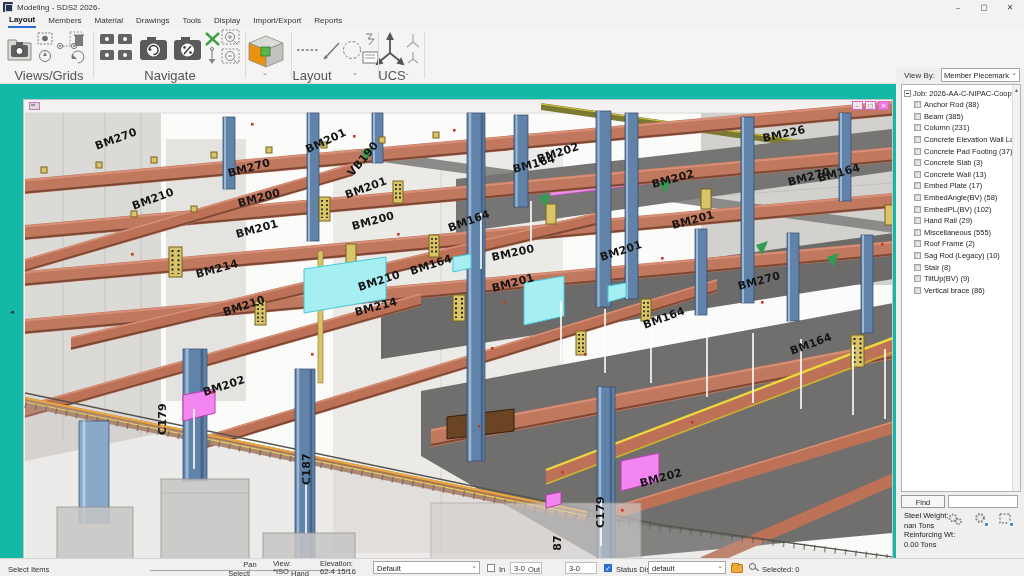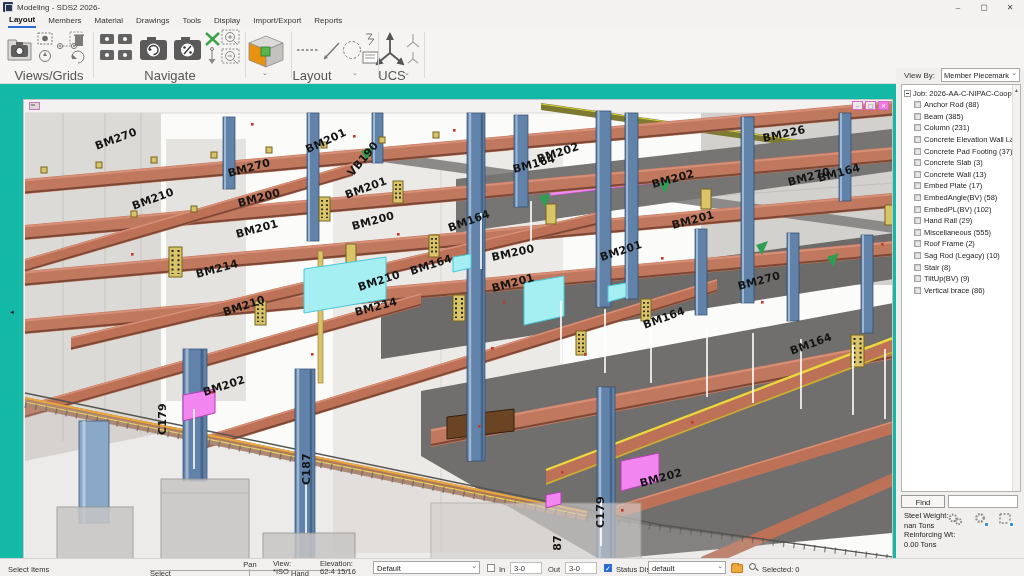--- a/index.html
+++ b/index.html
@@ -69,32 +69,32 @@
   .weighticons { position:absolute; left:52px; top:444px; display:flex; gap:10px; }
   .wicon { position:relative; width:15px; height:14px; }
   .wicon svg { display:block; }
   .bluebadge { position:absolute; right:-1px; bottom:-1px; width:5px; height:5px; background:#3a8edb; border:1px solid #fff; }
 
   
   .statusbar { position:absolute; left:0; top:558px; width:1024px; height:18px; background:#f1f0ee; border-top:1px solid #d6d4d2; font-size:7.5px; color:#333; }
   .sb-selectitems { position:absolute; left:8px; top:6px; }
   .sb-cluster { position:absolute; left:150px; top:0; width:200px; height:18px; }
   .sb-pan { position:absolute; left:0; top:1px; width:200px; text-align:center; border-bottom:1px solid #aaa8a6; padding-bottom:10px; height:8px; }
-  .sb-select { position:absolute; left:0; top:10px; width:100px; text-align:left; border-right:1px solid #aaa8a6; height:8px; }
+  .sb-select { position:absolute; left:0; top:10px; width:100px; text-align:right; border-right:1px solid #aaa8a6; height:8px; }
   .sb-menu { position:absolute; left:100px; top:10px; width:100px; text-align:center; height:8px; }
   .sb-view { position:absolute; left:273px; top:1px; line-height:8px; }
   .sb-elev { position:absolute; left:320px; top:1px; line-height:8px; }
   .sb-drop { position:absolute; top:2px; height:13px; background:#fff; border:1px solid #a8a6a4; font-size:7.5px; color:#222; padding:2px 10px 0 3px; white-space:nowrap; overflow:hidden; }
   .sb-drop1 { left:373px; width:107px; }
   .sb-drop2 { left:648px; width:78px; }
   .cb { position:absolute; top:5px; width:8px; height:8px; border:1px solid #8a8886; background:#fff; font-size:7px; line-height:7px; text-align:center; color:#fff; }
   .cb.checked { background:#2b6cd4; border-color:#2b6cd4; }
   .sb-in-cb { left:487px; } .sb-in-lbl { position:absolute; left:499px; top:6px; }
   .sb-in-field { position:absolute; left:510px; top:3px; width:32px; height:12px; background:#fff; border:1px solid #bebcba; font-size:7.5px; padding:1px 0 0 3px; }
-  .sb-out-lbl { position:absolute; left:548px; top:6px; }
+  .sb-out-lbl { position:absolute; left:528px; top:6px; }
   .sb-out-field { position:absolute; left:565px; top:3px; width:32px; height:12px; background:#fff; border:1px solid #bebcba; font-size:7.5px; padding:1px 0 0 3px; }
   .sb-sd-cb { left:604px; } .sb-sd-lbl { position:absolute; left:616px; top:6px; }
   .folder { position:absolute; left:731px; top:5px; width:12px; height:9px; background:#f0a93c; border:1px solid #c07e19; border-radius:1px; }
   .folder::before { content:""; position:absolute; left:0; top:-2px; width:5px; height:2px; background:#f0a93c; border:1px solid #c07e19; border-bottom:none; }
   .sb-mag { position:absolute; left:749px; top:4px; width:9px; height:9px; }
   .sb-mag::before { content:""; position:absolute; left:0; top:0; width:5px; height:5px; border:1px solid #555; border-radius:50%; }
   .sb-mag::after { content:""; position:absolute; left:5.5px; top:5.5px; width:4px; height:1px; background:#555; transform:rotate(45deg); }
   .sb-selected { position:absolute; left:762px; top:6px; }
 </style>
 </head>

